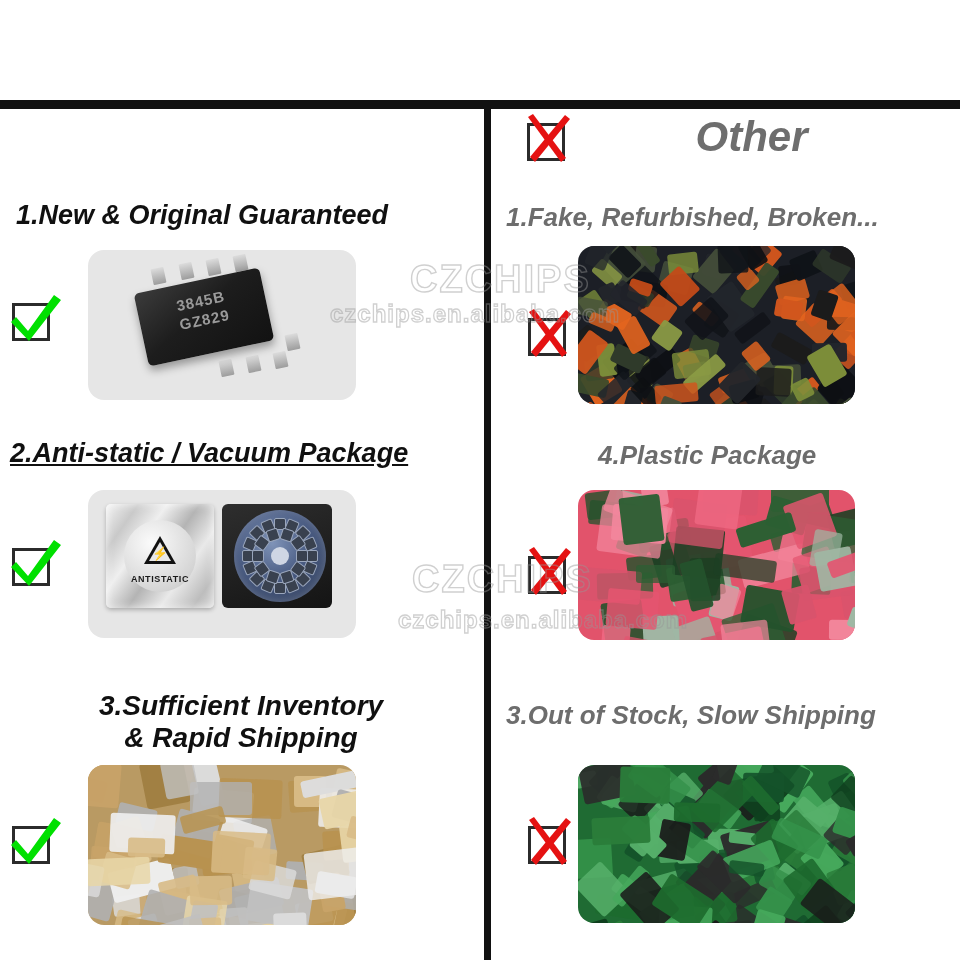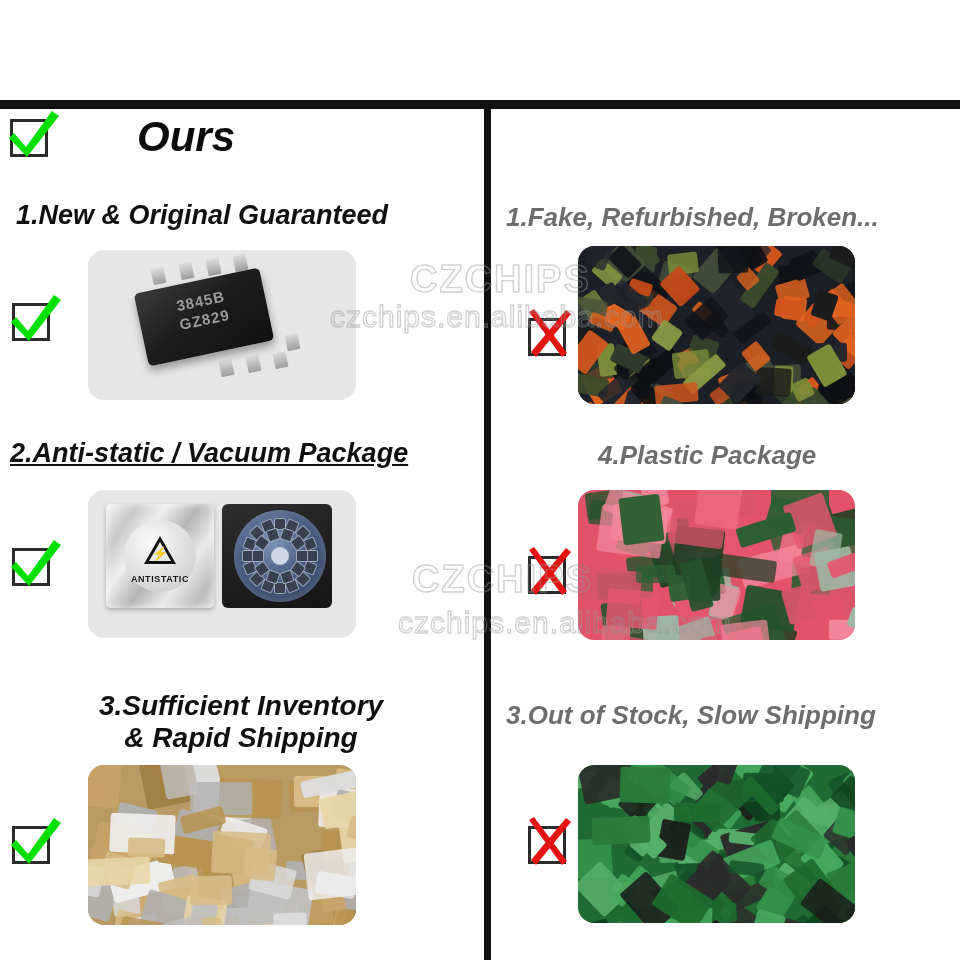--- a/index.html
+++ b/index.html
@@ -137,43 +137,44 @@
   .bx { position:absolute; border-radius:3px; }
 
   
   .wm { position:absolute; pointer-events:none; user-select:none; }
   .wm-big {
     font-size:38px; font-weight:bold; color:transparent;
     -webkit-text-stroke:1.4px rgba(150,150,150,.45);
     font-family:"Liberation Sans", sans-serif; letter-spacing:2px;
   }
   .wm-url {
-    font-size:30px; font-weight:normal; color:transparent;
+    font-size:24px; font-weight:bold; color:transparent;
     -webkit-text-stroke:1.3px rgba(150,150,150,.45);
     font-family:"Liberation Sans", sans-serif; letter-spacing:1px;text-align:center;
   }
 </style>
 </head>
 <body>
 
 <div class="page">
 
   <div class="top-bar"></div>
   <div class="v-divider"></div>
 
-  <div class="col-head left">
-    <div class="mark" style="left:6px; top:2px;">
+
+  <div class="col-head right">
+    <div class="mark" style="left:32px; top:6px;">
       <div class="box"></div>
       <svg viewBox="0 0 60 60" aria-hidden="true">
-        <path d="M7 31 L12 26 L24 40 L50 4 L57 9 L25 50 Z" fill="#00E000"></path>
+        <path d="M9 6 L14 3 L47 47 L42 51 Z" fill="#E51212"></path>
+        <path d="M46 4 L51 8 L16 51 L11 46 Z" fill="#E51212"></path>
       </svg>
     </div>
-    <div class="col-head-title">Ours</div>
+    <div class="col-head-title">Other</div>
   </div>
-
 
   <div class="row">
 
     <div class="row-label ours" style="left:16px; top:200px; width:460px;">1.New &amp; Original Guaranteed</div>
 
     <div class="mark" style="left:8px; top:295px;">
       <div class="box"></div>
       <svg viewBox="0 0 60 60" aria-hidden="true">
         <path d="M7 31 L12 26 L24 40 L50 4 L57 9 L25 50 Z" fill="#00E000"></path>
       </svg>

